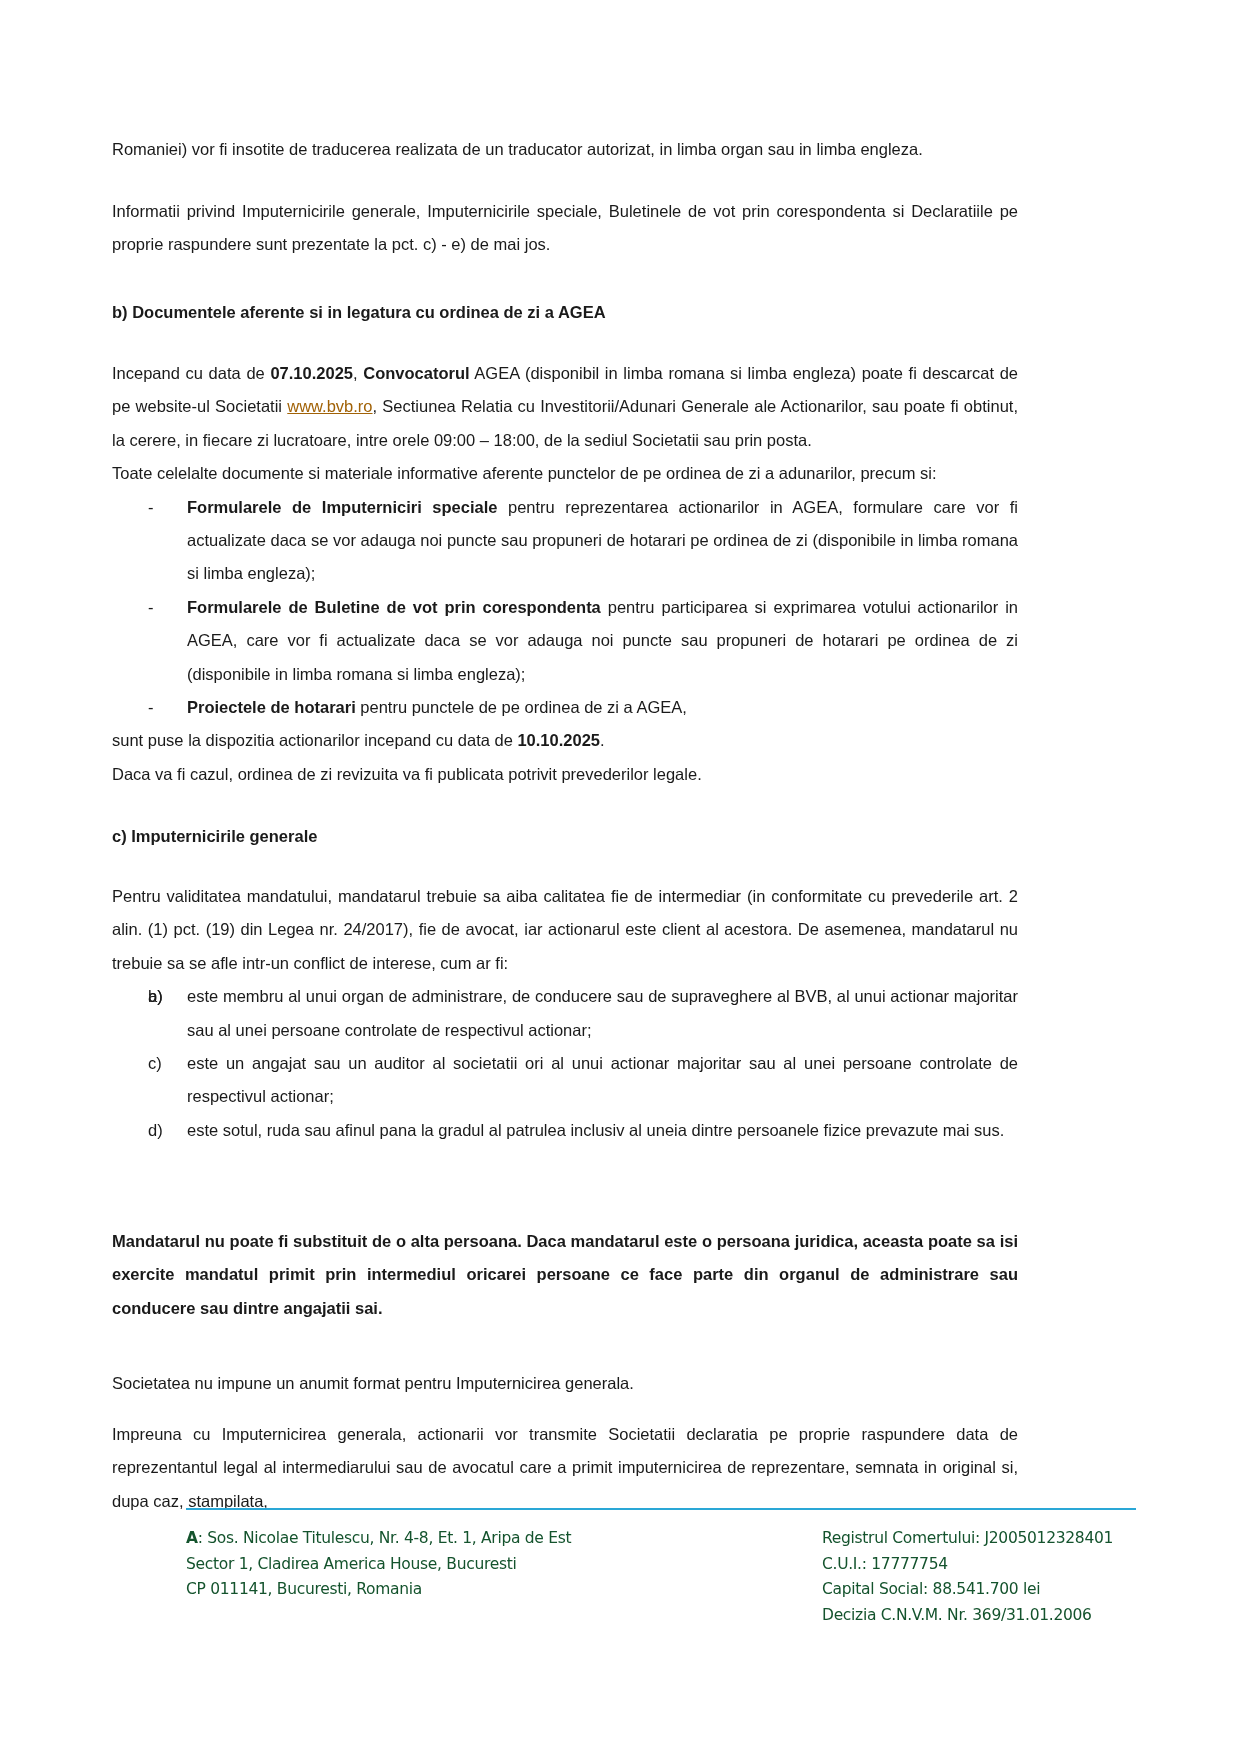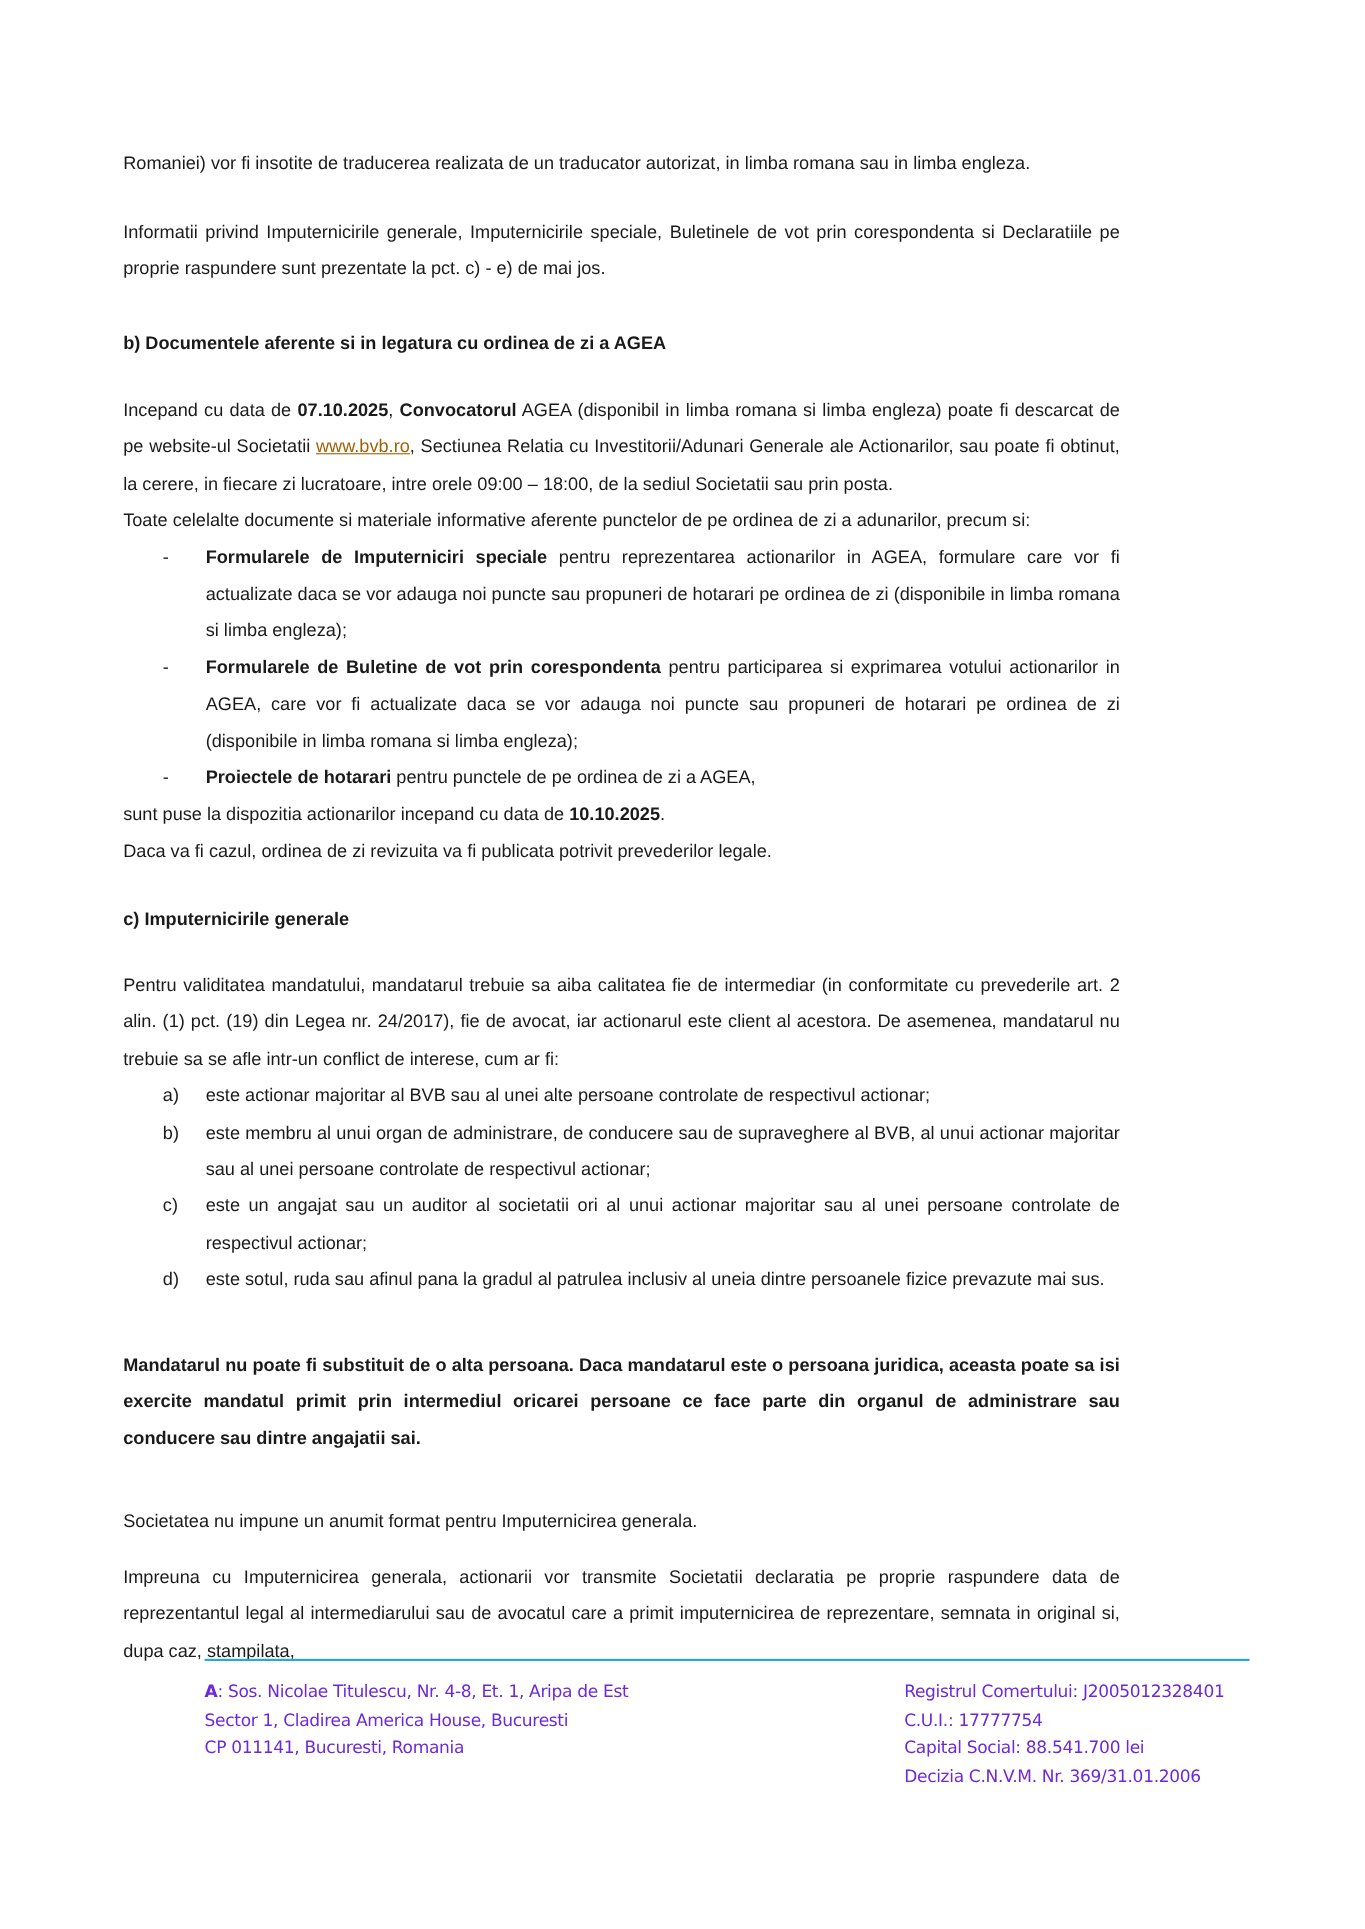--- a/index.html
+++ b/index.html
@@ -8,31 +8,31 @@
   .page { position: absolute; left: 112px; top: 0; width: 906px; }
   .p { font-size: 16.5px; line-height: 33.4px; margin: 0; text-align: justify; }
   .p.nojust { text-align: left; }
   .b { font-weight: bold; }
   a.link { color: #a16207; text-decoration: underline; }
   .heading { font-size: 16.5px; font-weight: bold; margin: 0; line-height: 33.4px; }
   .list { margin: 0; padding: 0; list-style: none; }
   .list li { position: relative; padding-left: 75px; font-size: 16.5px; line-height: 33.4px; text-align: justify; }
   .list li .marker { position: absolute; left: 36px; top: 0; }
   .footer-rule { position: absolute; left: 186px; top: 1508px; width: 950px; height: 2px; background: #2aa7d6; }
-  .footer { position: absolute; top: 1526px; font-size: 15.5px; line-height: 25.5px; color: #6d28d9; font-family: "DejaVu Sans", sans-serif; letter-spacing: -0.3px; }
+  .footer { position: absolute; top: 1526px; font-size: 15.5px; line-height: 25.5px; color: #14532d; font-family: "DejaVu Sans", sans-serif; letter-spacing: -0.3px; }
   .footer-left { left: 186px; }
   .footer-right { left: 822px; }
   .footer div { white-space: nowrap; }
 </style>
 </head>
 <body>
 
 <div class="page">
 
-  <p class="p" style="position:absolute; top:133px; width:906px;">Romaniei) vor fi insotite de traducerea realizata de un traducator autorizat, in limba romana sau in limba engleza.</p>
+  <p class="p" style="position:absolute; top:133px; width:906px;">Romaniei) vor fi insotite de traducerea realizata de un traducator autorizat, in limba organ sau in limba engleza.</p>
 
   <p class="p" style="position:absolute; top:195px; width:906px;">Informatii privind Imputernicirile generale, Imputernicirile speciale, Buletinele de vot prin corespondenta si Declaratiile pe proprie raspundere sunt prezentate la pct. c) - e) de mai jos.</p>
 
   <h2 class="heading" style="position:absolute; top:296px;">b) Documentele aferente si in legatura cu ordinea de zi a AGEA</h2>
 
   <div style="position:absolute; top:357px; width:906px;">
     <p class="p"><span>Incepand cu data de </span><span class="b">07.10.2025</span><span>, </span><span class="b">Convocatorul</span><span> AGEA (disponibil in limba romana si limba engleza) poate fi descarcat de pe website-ul Societatii </span><a class="link">www.bvb.ro</a><span>, Sectiunea Relatia cu Investitorii/Adunari Generale ale Actionarilor, sau poate fi obtinut, la cerere, in fiecare zi lucratoare, intre orele 09:00 – 18:00, de la sediul Societatii sau prin posta.</span></p>
     <p class="p nojust">Toate celelalte documente si materiale informative aferente punctelor de pe ordinea de zi a adunarilor, precum si:</p>
     <ul class="list">
       <li><span class="marker">-</span><span class="b">Formularele de Imputerniciri speciale</span><span> pentru reprezentarea actionarilor in AGEA, formulare care vor fi actualizate daca se vor adauga noi puncte sau propuneri de hotarari pe ordinea de zi (disponibile in limba romana si limba engleza);</span></li>
@@ -41,21 +41,21 @@
     </ul>
     <p class="p nojust"><span>sunt puse la dispozitia actionarilor incepand cu data de </span><span class="b">10.10.2025</span><span>.</span></p>
     <p class="p nojust">Daca va fi cazul, ordinea de zi revizuita va fi publicata potrivit prevederilor legale.</p>
   </div>
 
   <h2 class="heading" style="position:absolute; top:820px;">c) Imputernicirile generale</h2>
 
   <div style="position:absolute; top:880px; width:906px;">
     <p class="p">Pentru validitatea mandatului, mandatarul trebuie sa aiba calitatea fie de intermediar (in conformitate cu prevederile art. 2 alin. (1) pct. (19) din Legea nr. 24/2017), fie de avocat, iar actionarul este client al acestora. De asemenea, mandatarul nu trebuie sa se afle intr-un conflict de interese, cum ar fi:</p>
     <ul class="list">
-      <li><span class="marker">a)</span><span>este actionar majoritar al BVB sau al unei alte persoane controlate de respectivul actionar;</span></li>
+      <li><span class="marker">a)</span></li>
       <li><span class="marker">b)</span><span>este membru al unui organ de administrare, de conducere sau de supraveghere al BVB, al unui actionar majoritar sau al unei persoane controlate de respectivul actionar;</span></li>
       <li><span class="marker">c)</span><span>este un angajat sau un auditor al societatii ori al unui actionar majoritar sau al unei persoane controlate de respectivul actionar;</span></li>
       <li><span class="marker">d)</span><span>este sotul, ruda sau afinul pana la gradul al patrulea inclusiv al uneia dintre persoanele fizice prevazute mai sus.</span></li>
     </ul>
   </div>
 
   <p class="p" style="position:absolute; top:1225px; width:906px;font-weight:bold;">Mandatarul nu poate fi substituit de o alta persoana. Daca mandatarul este o persoana juridica, aceasta poate sa isi exercite mandatul primit prin intermediul oricarei persoane ce face parte din organul de administrare sau conducere sau dintre angajatii sai.</p>
 
   <p class="p" style="position:absolute; top:1355px; width:906px;margin-top:12px;">Societatea nu impune un anumit format pentru Imputernicirea generala.</p>
 

